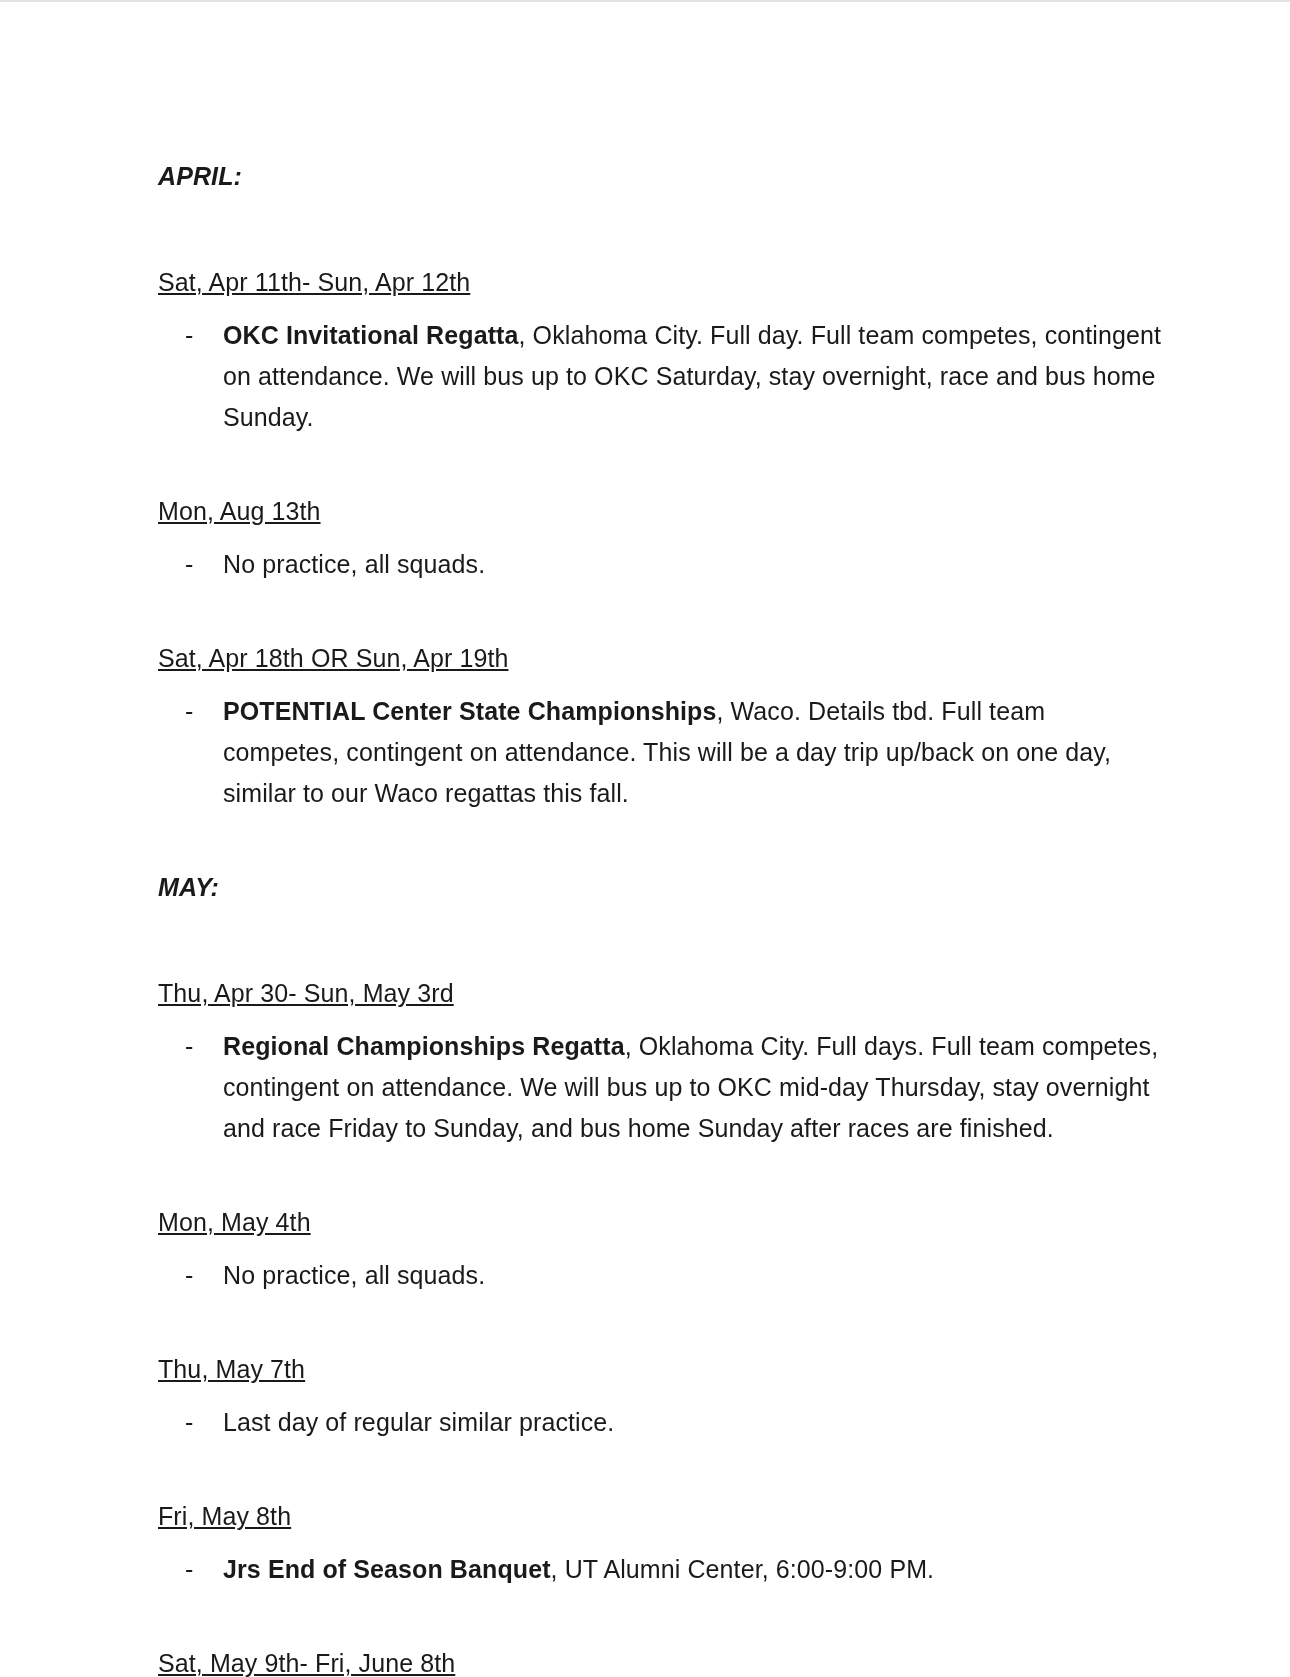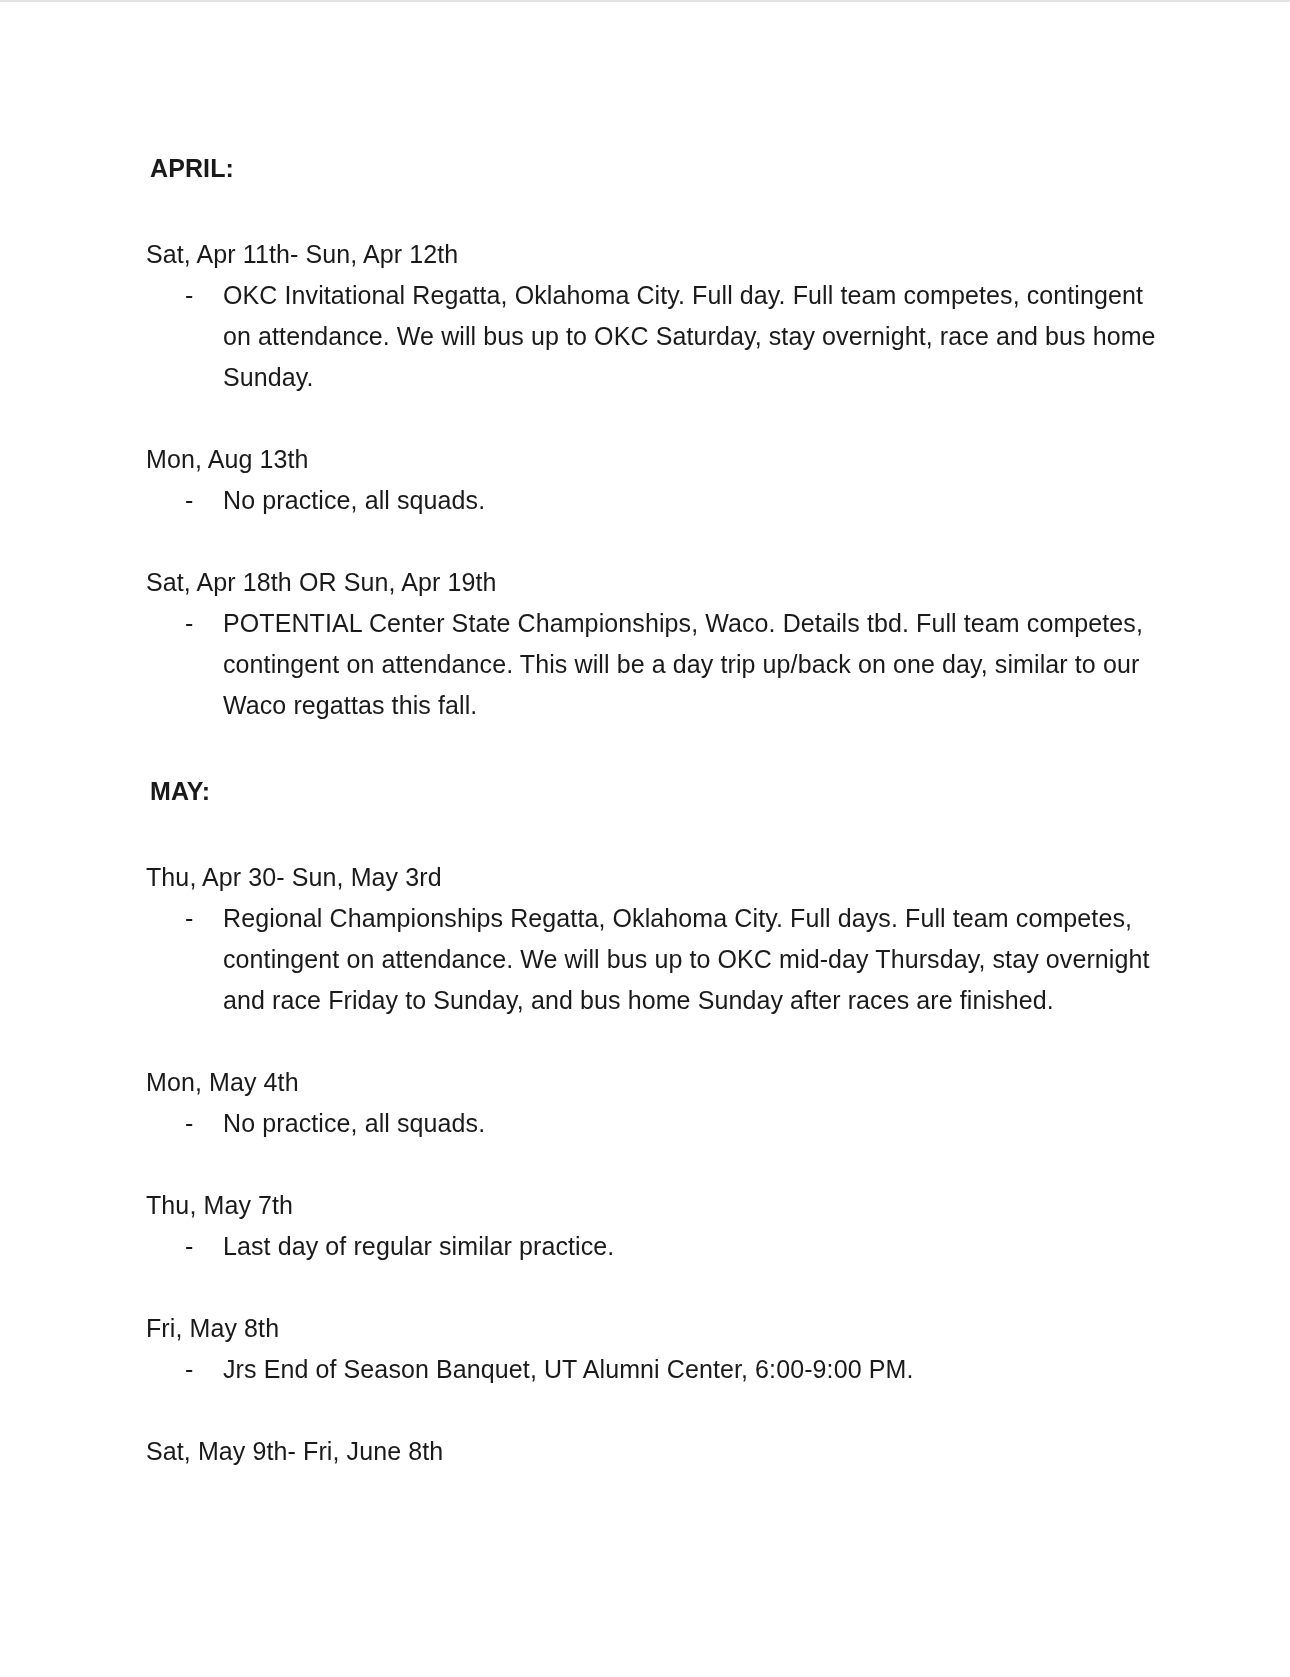--- a/index.html
+++ b/index.html
@@ -1,25 +1,25 @@
 <!DOCTYPE html>
 <html><head>
 <meta charset="utf-8">
 <style>
   html, body { margin:0; padding:0; background:#ffffff; }
   body { width:1290px; height:1677px; position:relative; overflow:hidden;
          font-family:"Liberation Sans", "DejaVu Sans", sans-serif; color:#1a1a1a; }
   .topline { position:absolute; left:0; top:0; width:1290px; height:2px; background:#e3e3e3; }
   .page { position:absolute; left:146px; top:144px; width:1020px; font-size:25px; line-height:41px; letter-spacing:0.1px; }
-  .month { font-weight:bold; margin:4px; height:41px; }
+  .month { font-weight:bold; margin:12px; height:41px;font-style:italic; }
   .gap { height:41px; }
-  .date { margin:0; }
+  .date { margin:12px;text-decoration:underline; }
   .bullet { position:relative; padding-left:77px; margin:0; }
   .bullet .dash { position:absolute; left:39px; top:0; }
-  .bold { font-weight:normal; }
+  .bold { font-weight:bold; }
 </style>
 </head>
 <body>
 
 <div class="topline"></div>
 
 <div class="page">
 
   <div class="month">APRIL:</div>
   <div class="gap"></div>

